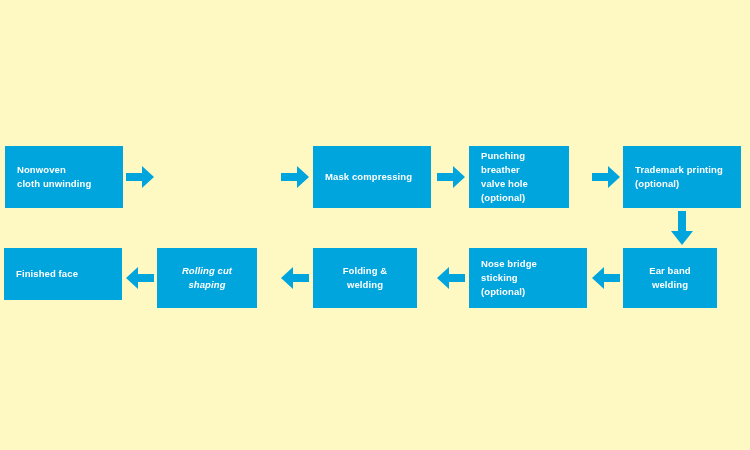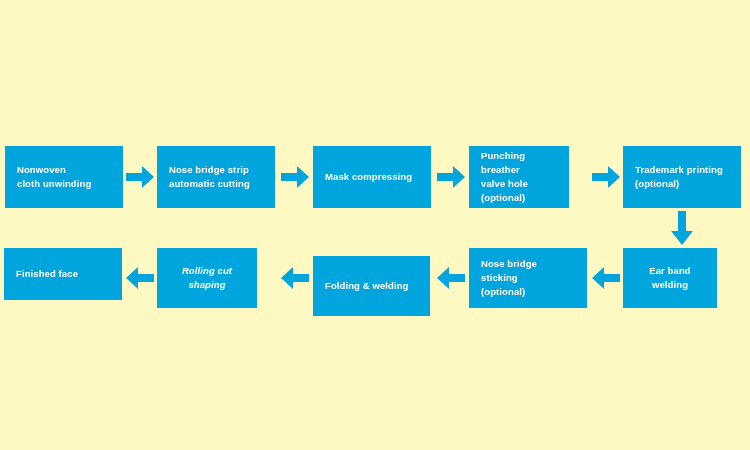--- a/index.html
+++ b/index.html
@@ -63,24 +63,20 @@
     <span class="box-label">Nonwoven
 cloth unwinding</span>
   </div>
 
   <div class="arrow" style="left:126px; top:165px; width:28px; height:24px;">
     <svg width="28" height="24" viewBox="0 0 28 24" aria-hidden="true">
       <polygon points="0,8 16,8 16,1 28,12 16,23 16,16 0,16" fill="#00a5de"></polygon>
     </svg>
   </div>
 
-  <div class="process-box align-left" style="left:157px; top:146px; width:118px; height:62px;">
-    <span class="box-label">Nose bridge strip
-automatic cutting</span>
-  </div>
 
   <div class="arrow" style="left:281px; top:165px; width:28px; height:24px;">
     <svg width="28" height="24" viewBox="0 0 28 24" aria-hidden="true">
       <polygon points="0,8 16,8 16,1 28,12 16,23 16,16 0,16" fill="#00a5de"></polygon>
     </svg>
   </div>
 
   <div class="process-box align-center" style="left:313px; top:146px; width:118px; height:62px;">
     <span class="box-label">Mask compressing</span>
   </div>
@@ -128,21 +124,21 @@
     <span class="box-label">Nose bridge sticking
 (optional)</span>
   </div>
 
   <div class="arrow" style="left:437px; top:266px; width:28px; height:24px;">
     <svg width="28" height="24" viewBox="0 0 28 24" aria-hidden="true">
       <polygon points="28,8 12,8 12,1 0,12 12,23 12,16 28,16" fill="#00a5de"></polygon>
     </svg>
   </div>
 
-  <div class="process-box align-center" style="left:313px; top:248px; width:117px; height:60px;margin-top:8px;">
+  <div class="process-box align-center" style="left:313px; top:248px; width:104px; height:60px;">
     <span class="box-label">Folding &amp; welding</span>
   </div>
 
   <div class="arrow" style="left:281px; top:266px; width:28px; height:24px;">
     <svg width="28" height="24" viewBox="0 0 28 24" aria-hidden="true">
       <polygon points="28,8 12,8 12,1 0,12 12,23 12,16 28,16" fill="#00a5de"></polygon>
     </svg>
   </div>
 
   <div class="process-box align-center" style="left:157px; top:248px; width:100px; height:60px;font-style:italic;">

